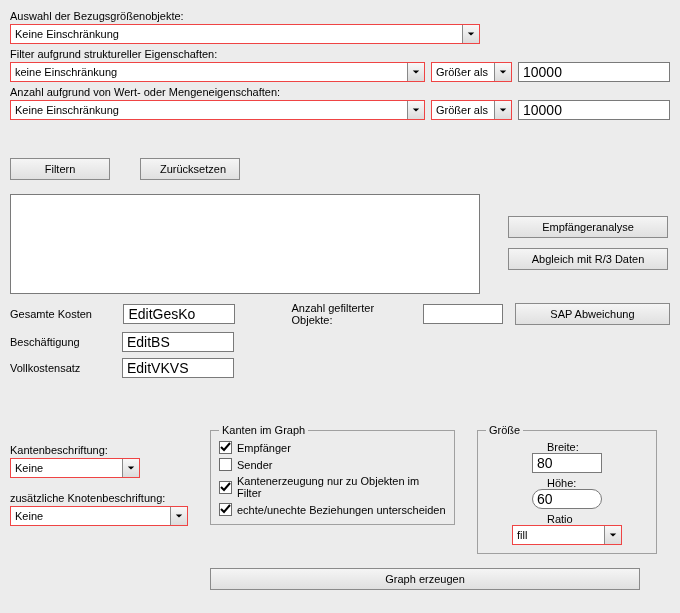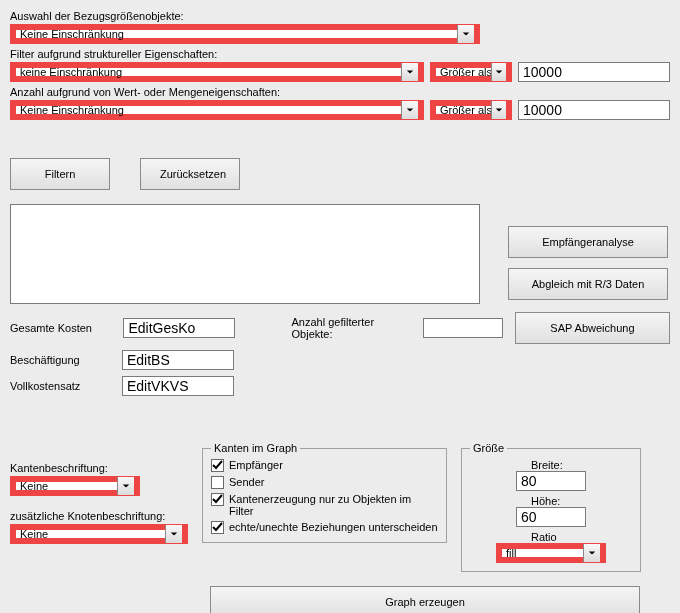--- a/index.html
+++ b/index.html
@@ -25,21 +25,21 @@
   }
   .row {
     display: flex;
     align-items: center;
     gap: 6px;
   }
   .select {
     display: inline-flex;
     align-items: center;
     background: #fff;
-    border: 6px solid #ef4444;
+    border: 1px solid #ef4444;
     height: 20px;
     box-sizing: border-box;
     position: relative;
     font-size: 11px;
   }
   .select .value {
     flex: 1 1 auto;
     padding: 0 4px;
     white-space: nowrap;
     overflow: hidden;
@@ -57,21 +57,21 @@
   .input {
     background: #fff;
     border: 1px solid #7a7a7a;
     height: 20px;
     box-sizing: border-box;
     padding: 0 4px;
     font-size: 14px;
     font-family: inherit;
   }
   .btn {
-    height: 32px;
+    height: 22px;
     background: linear-gradient(#f5f5f5,#e0e0e0);
     border: 1px solid #8a8a8a;
     font-size: 11px;
     font-family: inherit;
     padding: 0 19px;
     box-sizing: border-box;
     cursor: default;
     text-align: center;
   }
   .listbox {
@@ -86,31 +86,33 @@
     align-items: center;
     margin-top: 6px;
   }
   .field-pair .lbl { width: 112px; }
   .field-pair .input { width: 112px; }
   .fieldset {
     border: 1px solid #a0a0a0;
     padding: 6px 8px 8px 8px;
     box-sizing: border-box;
     position: relative;
+    margin-left: 8px;
   }
   .fieldset .legend {
     position: absolute;
     top: -7px;
     left: 8px;
     background: #ececec;
     padding: 0 3px;
     font-size: 11px;
   }
   .check-row {
     display: flex;
+    align-items: center;
     gap: 5px;
     margin-top: 4px;
     font-size: 11px;
   }
   .checkbox {
     width: 13px;
     height: 13px;
     background: #fff;
     border: 1px solid #6a6a6a;
     box-sizing: border-box;
@@ -277,21 +279,21 @@
     </div>
 
     <div class="fieldset" style="width:180px;">
       <span class="legend">Größe</span>
       <div class="size-row">
         <span class="slbl">Breite:</span>
         <input class="input" style="width: 70px;" value="80">
       </div>
       <div class="size-row">
         <span class="slbl">Höhe:</span>
-        <input class="input" style="width: 70px;" value="60">
+        <input class="input" style="width: 70px; border-radius: 10px;" value="60">
       </div>
       <div class="size-row">
         <span class="slbl">Ratio</span>
         <div class="select" style="width:110px">
           <span class="value">fill</span>
           <span class="arrow">
               <svg viewBox="0 0 10 10">
                 <path d="M1 3 L5 7 L9 3 Z" fill="#000"></path>
               </svg>
             </span>

